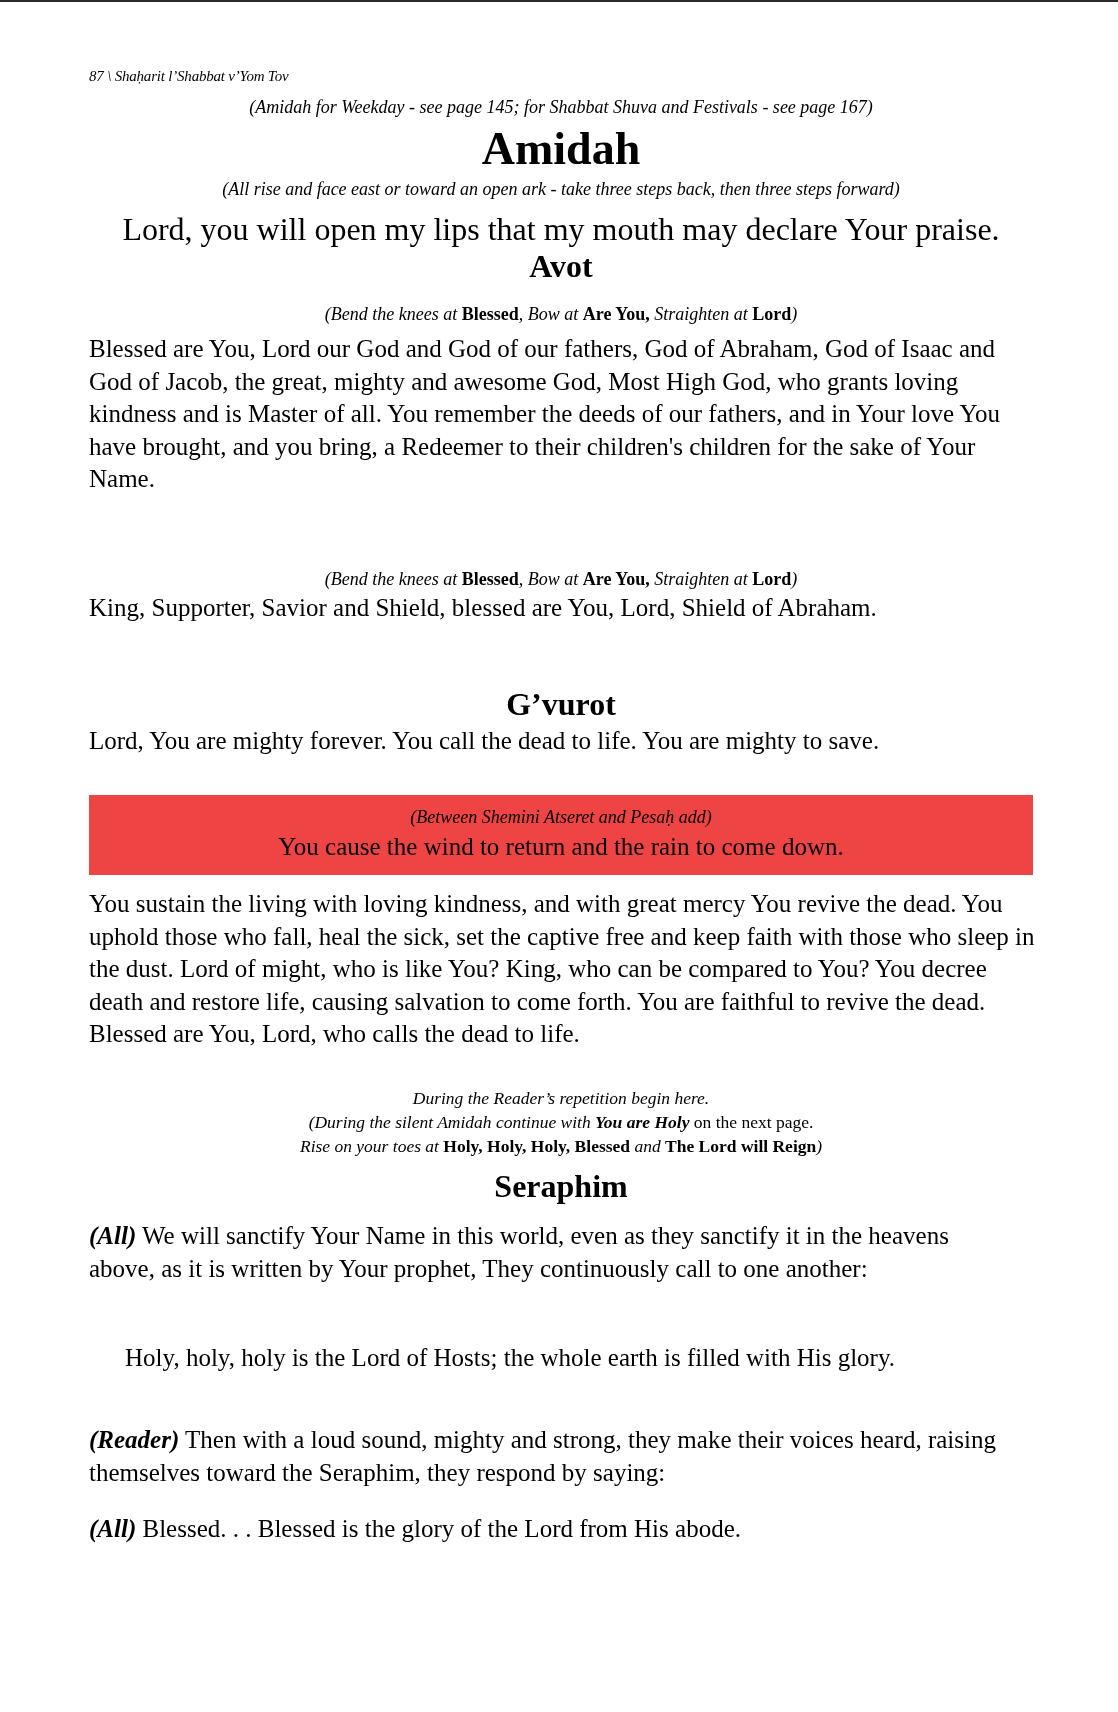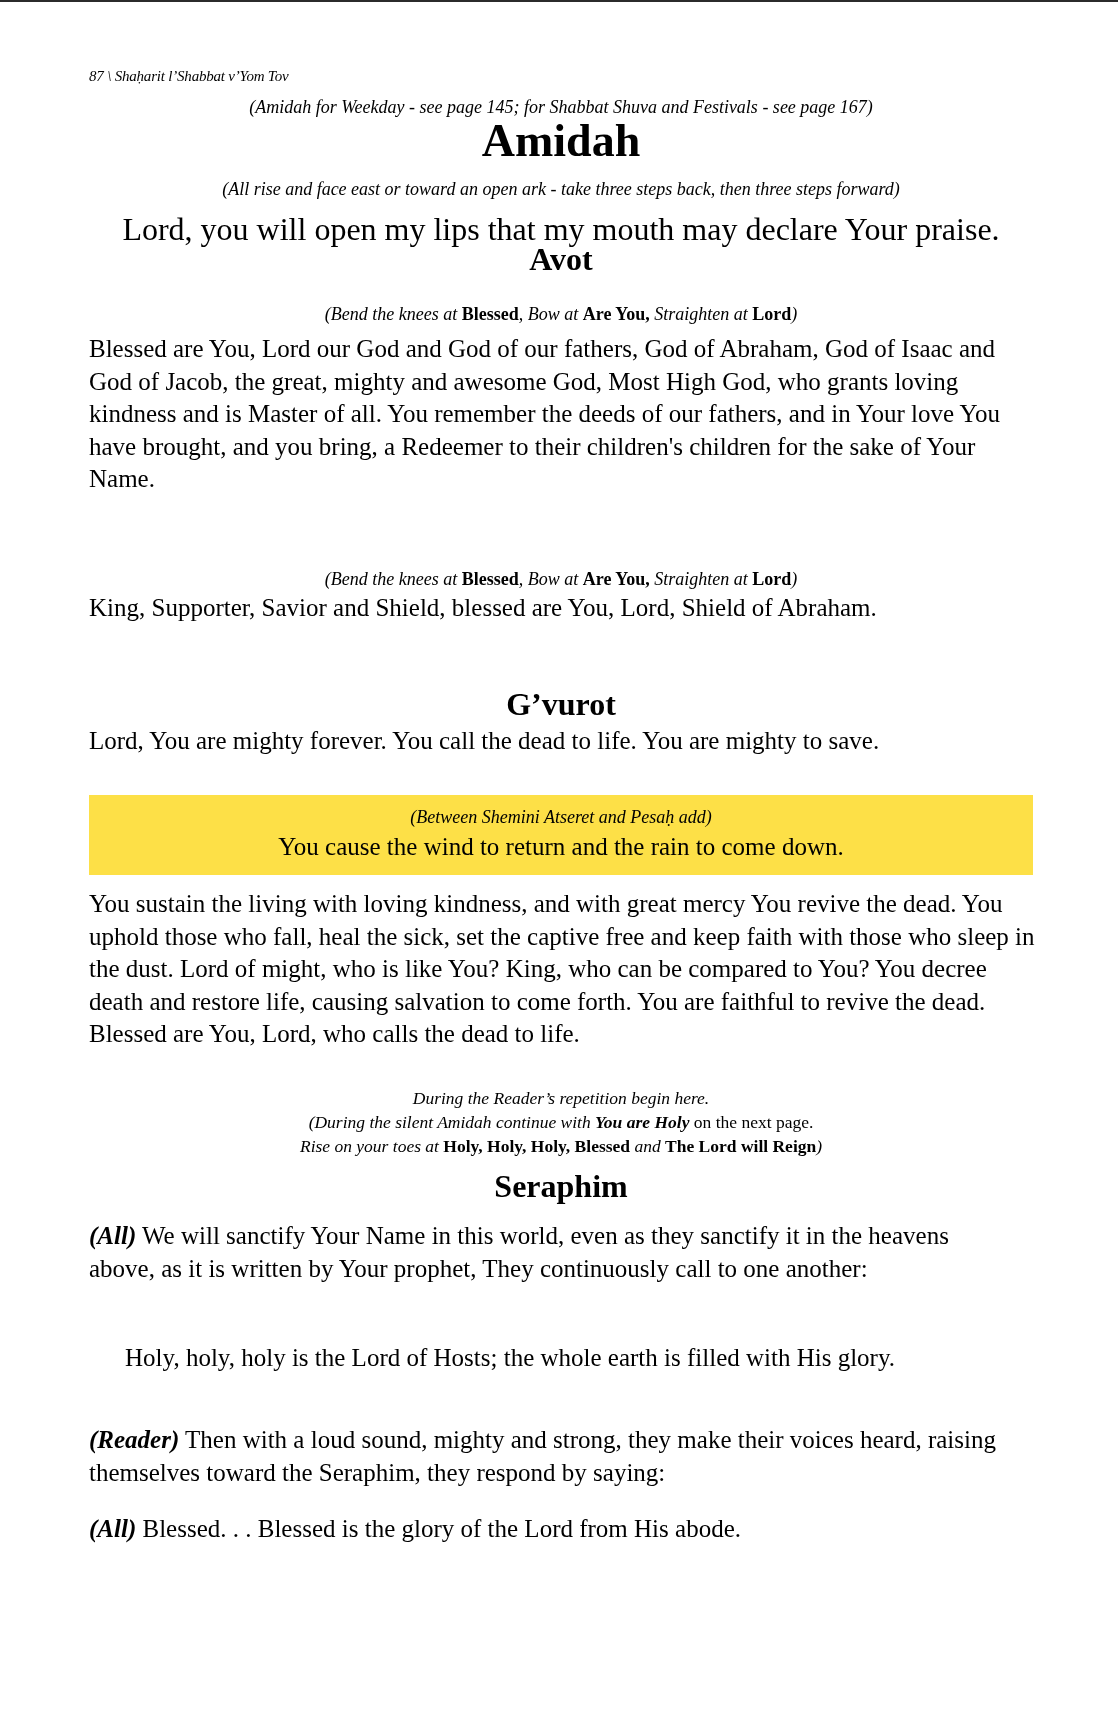--- a/index.html
+++ b/index.html
@@ -31,21 +31,21 @@
       font-style: italic;
       font-weight: normal;
       letter-spacing: -0.2px;
     }
     .note-top {
       top: 95px;
       font-size: 18px;
       font-style: italic;
     }
     .title {
-      top: 112px;
+      top: 120px;
       font-size: 46px;
       font-weight: bold;
       line-height: 54px;
     }
     .rubric {
       font-size: 18px;
       font-style: italic;
       line-height: 22px;
     }
     .rubric b { font-style: normal; font-weight: bold; }
@@ -58,21 +58,21 @@
       font-size: 32px;
       font-weight: bold;
       line-height: 40px;
     }
     .shaded {
       position: absolute;
       left: 0;
       width: 944px;
       top: 793px;
       height: 80px;
-      background: #fde047;
+      background: #ef4444;
     }
     .role {
       font-style: italic;
       font-weight: bold;
     }
   </style>
 </head>
 <body>
 
 <div class="page">
@@ -80,21 +80,21 @@
   <div class="abs running-header">87 \ Shaḥarit l’Shabbat v’Yom Tov</div>
 
   <div class="abs center note-top">(Amidah for Weekday  - see page 145; for Shabbat Shuva and Festivals - see page 167)</div>
 
   <div class="abs center title">Amidah</div>
 
   <div class="abs center rubric" style="top:176px;">(All rise and face east or toward an open ark - take three steps back, then three steps forward)</div>
 
   <div class="abs center body-text" style="top:211px; font-size:32px;">Lord, you will open my lips that my mouth may declare Your praise.</div>
 
-  <div class="abs center h2" style="top:237px;text-align:center;">Avot</div>
+  <div class="abs center h2" style="top:244px;text-align:center;">Avot</div>
 
   <div class="abs center rubric" style="top:301px;">
     <span>(Bend the knees at </span><b>Blessed</b><span>, Bow at </span><b>Are You,</b><span>  Straighten at </span><b>Lord</b><span>)</span>
   </div>
 
   <div class="abs body-text" style="top:331px; width:950px;">Blessed are You, Lord our God and God of our fathers, God of Abraham, God of Isaac and God of Jacob, the great, mighty and awesome God, Most High God, who grants loving kindness and is Master of all.  You remember the deeds of our fathers, and in Your love You have brought, and you bring, a Redeemer to their children's children for the sake of Your Name.</div>
 
   <div class="abs center rubric" style="top:566px;">
     <span>(Bend the knees at </span><b>Blessed</b><span>, Bow at </span><b>Are You,</b><span>  Straighten at </span><b>Lord</b><span>)</span>
   </div>

